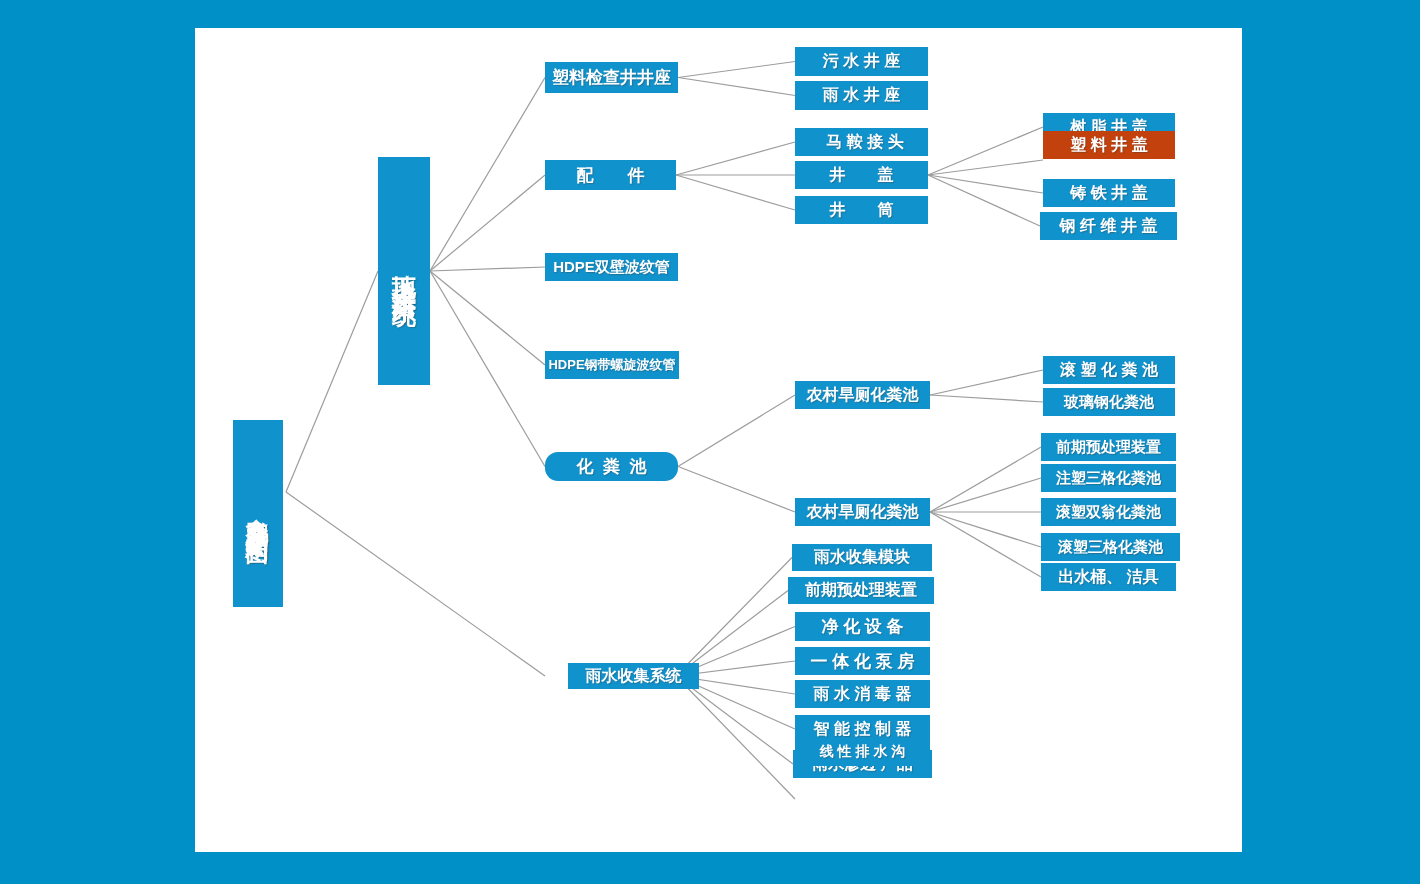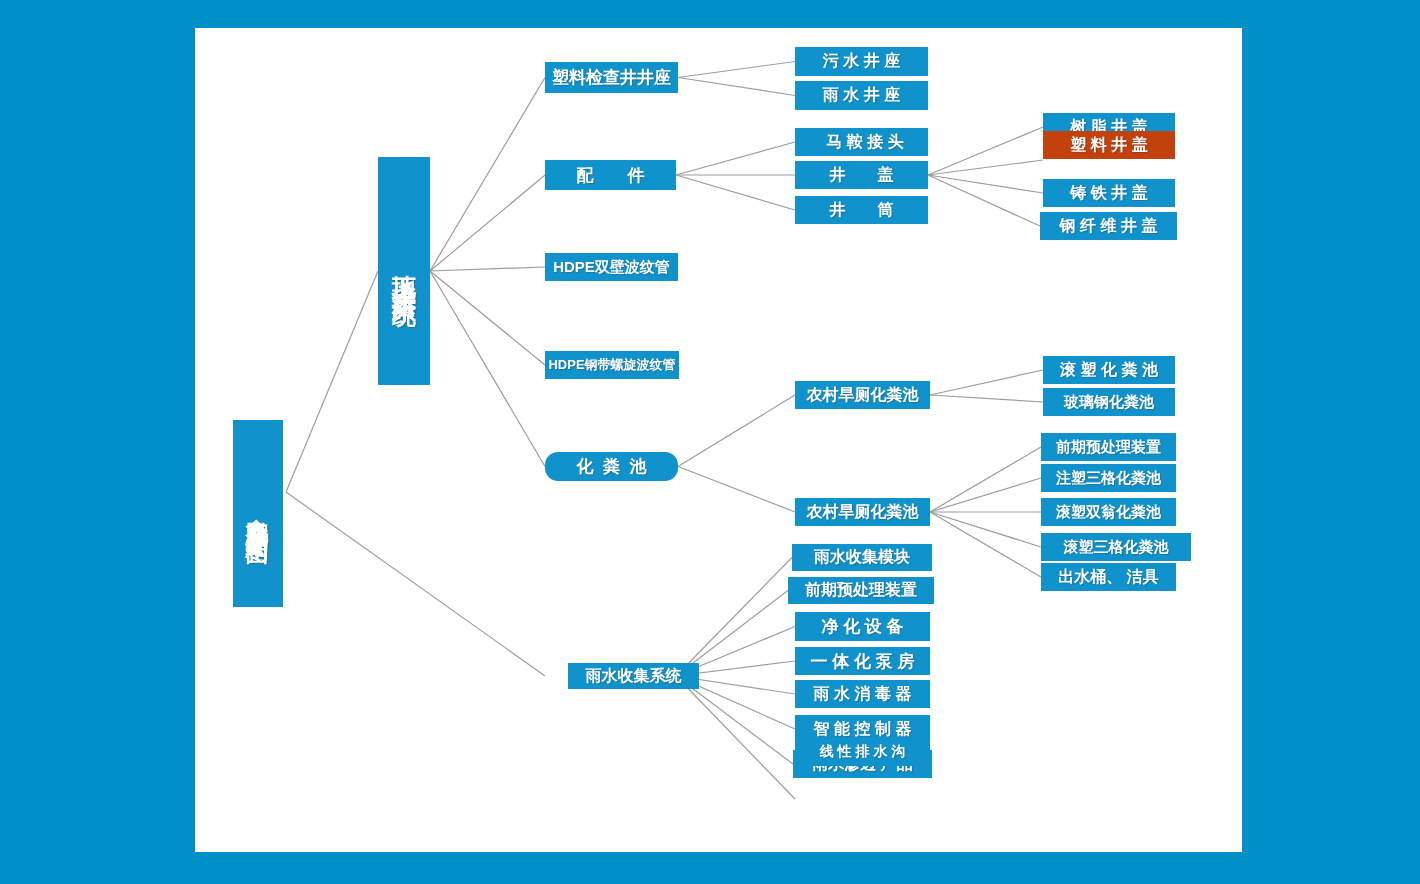--- a/index.html
+++ b/index.html
@@ -95,21 +95,21 @@
       <div class="node" style="left: 1043px; top: 131px; width: 132px; height: 28px; font-size: 16px; background: #c2410c; color: rgb(255, 255, 255);">塑 料 井 盖</div>
       <div class="node" style="left: 1043px; top: 179px; width: 132px; height: 28px; font-size: 16px; background: rgb(16, 146, 204); color: rgb(255, 255, 255);">铸 铁 井 盖</div>
       <div class="node" style="left: 1040px; top: 212px; width: 137px; height: 28px; font-size: 16px; background: rgb(16, 146, 204); color: rgb(255, 255, 255);">钢 纤 维 井 盖</div>
       <div class="node" style="left: 795px; top: 381px; width: 135px; height: 28px; font-size: 16px; background: rgb(16, 146, 204); color: rgb(255, 255, 255);">农村旱厕化粪池</div>
       <div class="node" style="left: 795px; top: 498px; width: 135px; height: 28px; font-size: 16px; background: rgb(16, 146, 204); color: rgb(255, 255, 255);">农村旱厕化粪池</div>
       <div class="node" style="left: 1043px; top: 356px; width: 132px; height: 28px; font-size: 16px; background: rgb(16, 146, 204); color: rgb(255, 255, 255);">滚 塑 化 粪 池</div>
       <div class="node" style="left: 1043px; top: 388px; width: 132px; height: 28px; font-size: 15px; background: rgb(16, 146, 204); color: rgb(255, 255, 255);">玻璃钢化粪池</div>
       <div class="node" style="left: 1041px; top: 433px; width: 135px; height: 28px; font-size: 15px; background: rgb(16, 146, 204); color: rgb(255, 255, 255);">前期预处理装置</div>
       <div class="node" style="left: 1041px; top: 464px; width: 135px; height: 28px; font-size: 15px; background: rgb(16, 146, 204); color: rgb(255, 255, 255);">注塑三格化粪池</div>
       <div class="node" style="left: 1041px; top: 498px; width: 135px; height: 28px; font-size: 15px; background: rgb(16, 146, 204); color: rgb(255, 255, 255);">滚塑双翁化粪池</div>
-      <div class="node" style="left: 1041px; top: 533px; width: 150px; height: 28px; font-size: 15px; background: rgb(16, 146, 204); color: rgb(255, 255, 255);">滚塑三格化粪池</div>
+      <div class="node" style="left: 1041px; top: 533px; width: 139px; height: 28px; font-size: 15px; background: rgb(16, 146, 204); color: rgb(255, 255, 255);">滚塑三格化粪池</div>
       <div class="node" style="left: 1041px; top: 563px; width: 135px; height: 28px; font-size: 16px; background: rgb(16, 146, 204); color: rgb(255, 255, 255);">出水桶、 洁具</div>
       <div class="node" style="left: 792px; top: 544px; width: 140px; height: 27px; font-size: 16px; background: rgb(16, 146, 204); color: rgb(255, 255, 255);">雨水收集模块</div>
       <div class="node" style="left: 788px; top: 577px; width: 146px; height: 27px; font-size: 16px; background: rgb(16, 146, 204); color: rgb(255, 255, 255);">前期预处理装置</div>
       <div class="node" style="left: 795px; top: 612px; width: 135px; height: 29px; font-size: 17px; background: rgb(16, 146, 204); color: rgb(255, 255, 255);">净 化 设 备</div>
       <div class="node" style="left: 795px; top: 647px; width: 135px; height: 28px; font-size: 17px; background: rgb(16, 146, 204); color: rgb(255, 255, 255);">一 体 化 泵 房</div>
       <div class="node" style="left: 795px; top: 680px; width: 135px; height: 28px; font-size: 16px; background: rgb(16, 146, 204); color: rgb(255, 255, 255);">雨 水 消 毒 器</div>
       <div class="node" style="left: 795px; top: 715px; width: 135px; height: 28px; font-size: 16px; background: rgb(16, 146, 204); color: rgb(255, 255, 255);">智 能 控 制 器</div>
       <div class="node" style="left: 793px; top: 750px; width: 139px; height: 28px; font-size: 16px; background: rgb(16, 146, 204); color: rgb(255, 255, 255);">雨水渗透 产品</div>
       <div class="node" style="left: 795px; top: 738px; width: 135px; height: 28px; font-size: 14px; background: rgb(16, 146, 204); color: rgb(255, 255, 255);">线 性 排 水 沟</div>
     </div>

